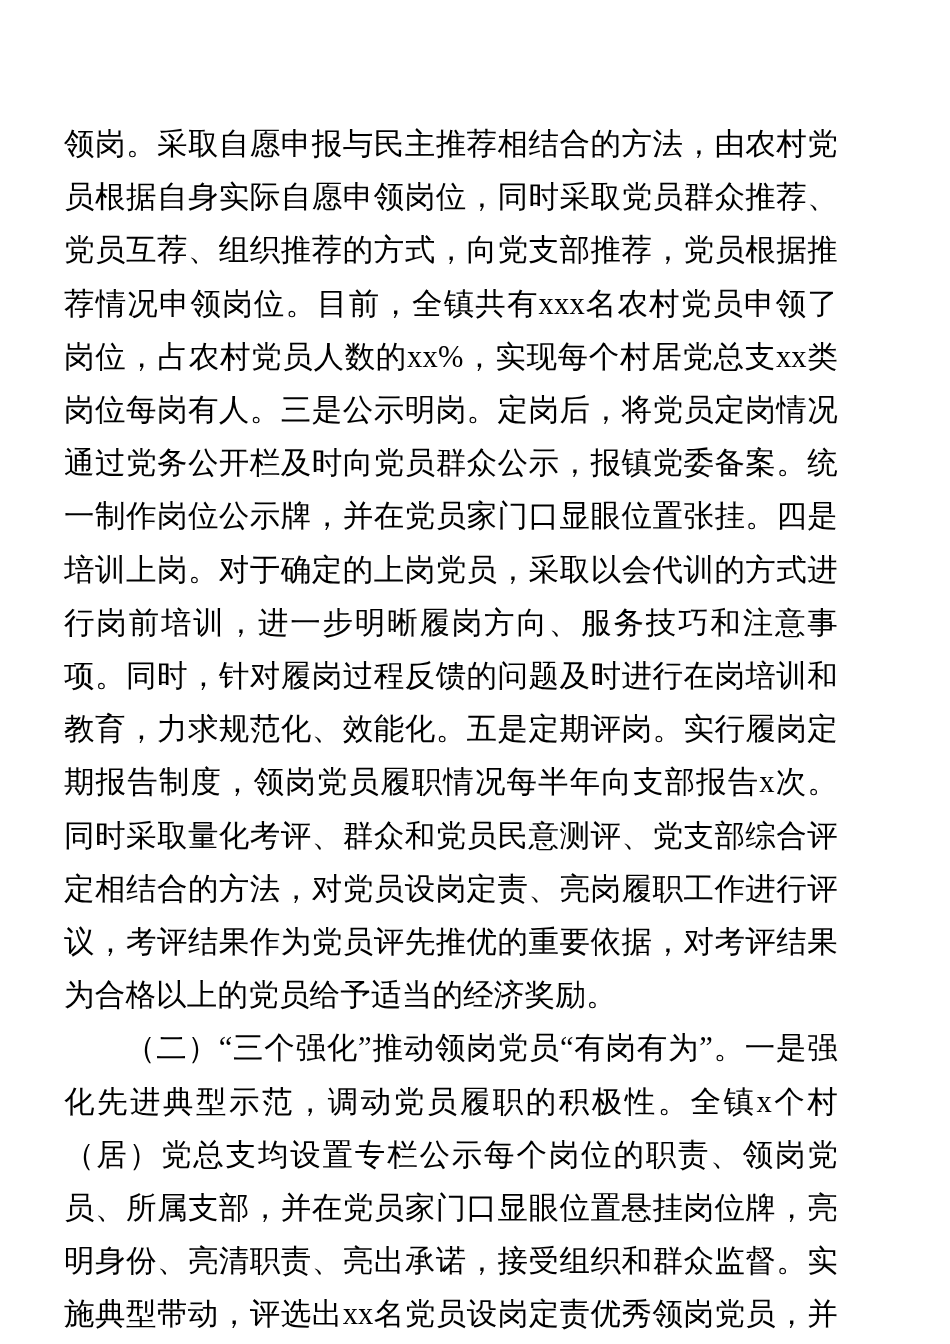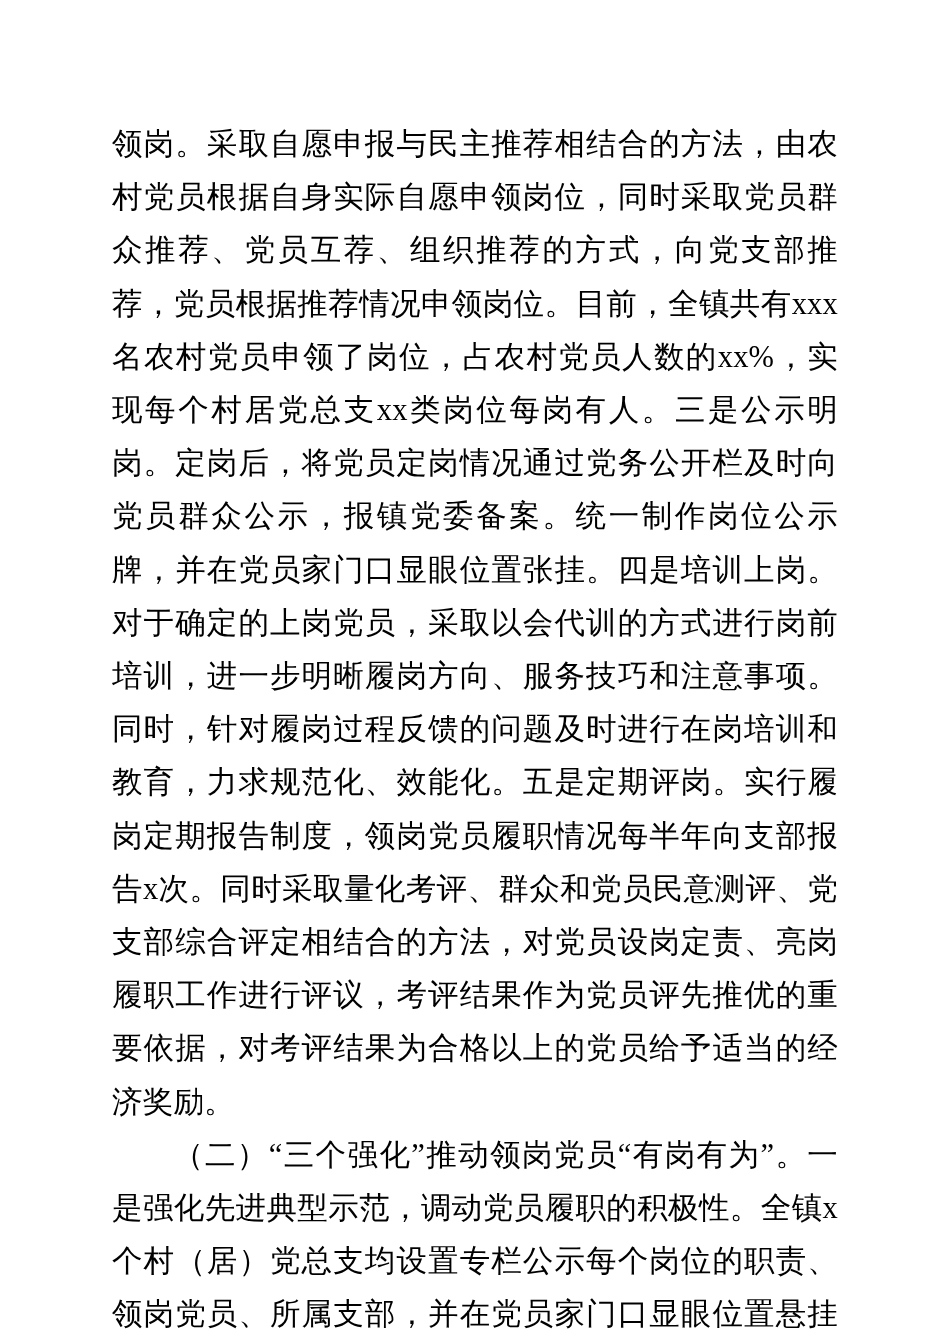--- a/index.html
+++ b/index.html
@@ -11,21 +11,21 @@
     width: 950px;
     height: 1344px;
     font-family: "Liberation Serif", "DejaVu Serif", serif;
     color: #000000;
     overflow: hidden;
   }
   .page {
     width: 950px;
     height: 1344px;
     box-sizing: border-box;
-    padding: 118px 112px 60px 112px;
+    padding: 118px 112px 60px 64px;
     position: relative;
   }
   .doc-body {
     font-size: 30.5px;
     line-height: 53.2px;
     letter-spacing: 0.2px;
     text-align: justify;
     text-justify: inter-ideograph;
   }
   .para {

